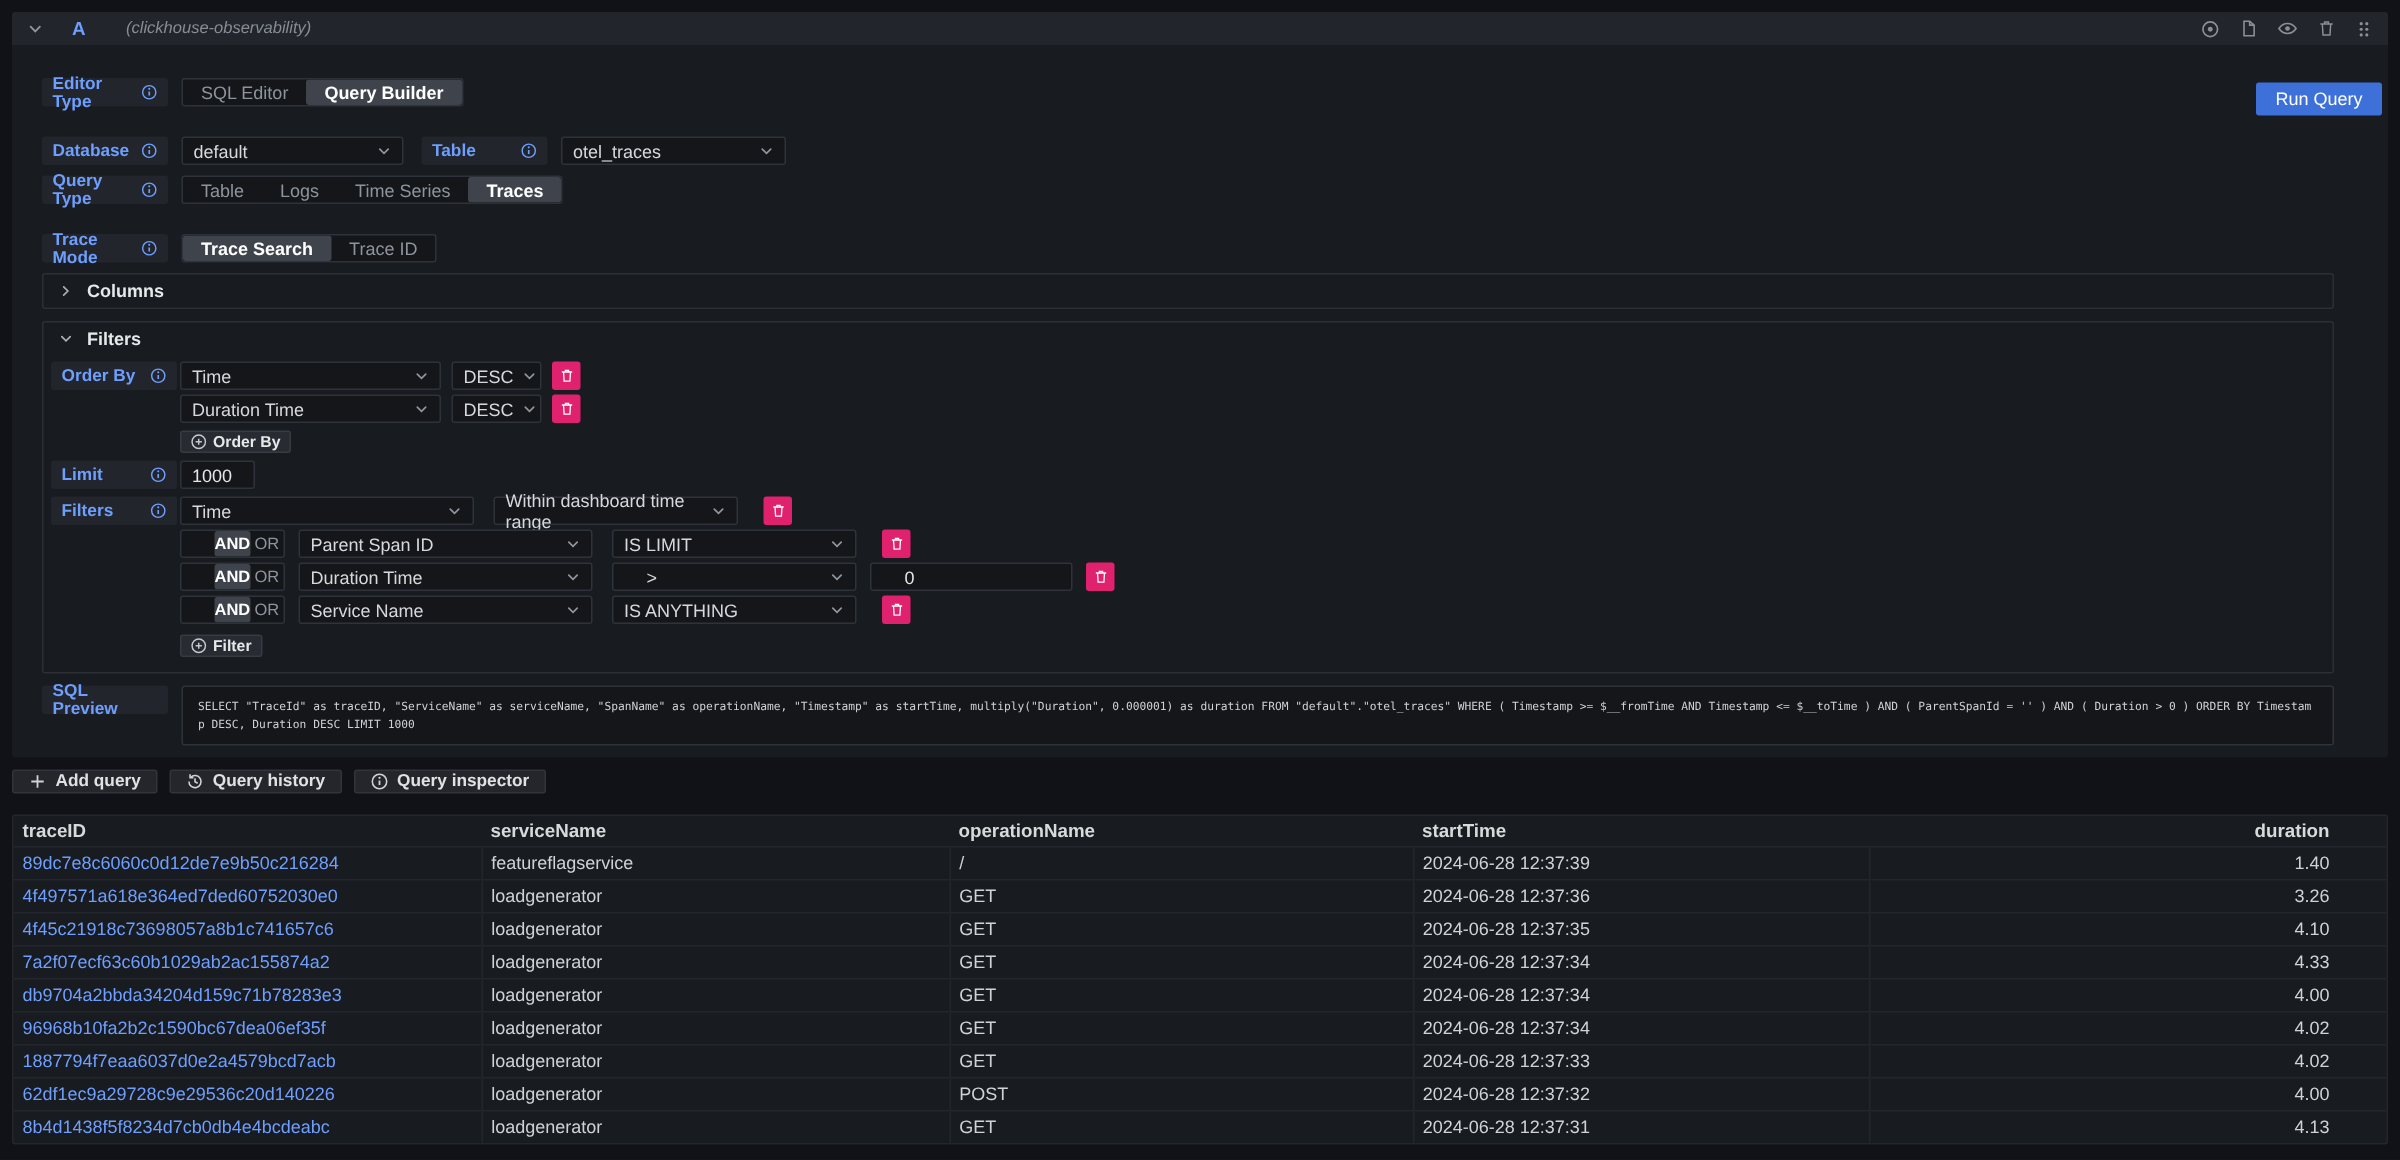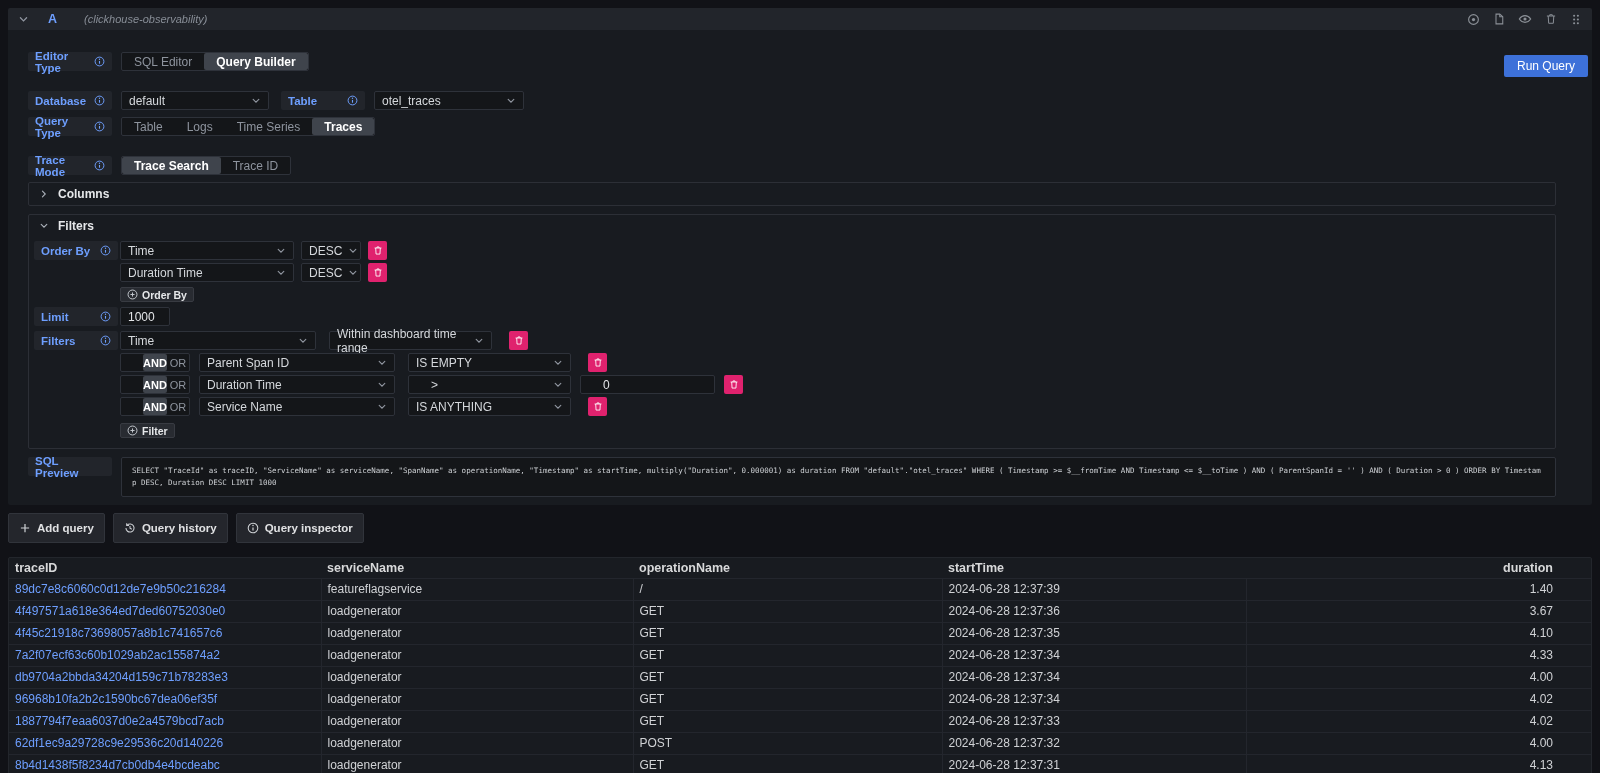--- a/index.html
+++ b/index.html
@@ -109,21 +109,21 @@
   .sql-row .lbl { flex:none;gap:48px; }
   .sql-box {
     flex:1; background:#141619; border:1px solid #2e323a; border-radius:2px;
     padding:7px 10px; font-family:"DejaVu Sans Mono","Liberation Mono",monospace;
     font-size:7.5px; line-height:12px; color:#ced1d5; word-break:break-all;
   }
 
   
   .footer { display:flex; gap:8px; margin:8px 0 0 8px; }
   .fbtn {
-    height:30px; background:#24262c; border:1px solid #31343b; border-radius:2px;
+    height:16px; background:#24262c; border:1px solid #31343b; border-radius:2px;
     color:#e0e1e3; font-size:11.5px; font-weight:600; display:flex; align-items:center;
     gap:6px; padding:0 10px; cursor:pointer; font-family:"Liberation Sans", sans-serif;
   }
   .fbtn .fic { color:#cfd2d6; display:grid; place-items:center; }
 
   
   .panel {
     margin:14px 8px 0 8px; width:1584px; background:#181b20;
     border:1px solid #23262c; border-radius:2px;
   }
@@ -437,21 +437,21 @@
           </div>
           <div class="dd w196 g13">
             <span>Parent Span ID</span>
             <span class="caret">
               <svg width="10" height="10" viewBox="0 0 16 16">
                   <path d="M3.5 5.5 8 10l4.5-4.5" fill="none" stroke="currentColor" stroke-width="1.8" stroke-linecap="round"></path>
                 </svg>
             </span>
           </div>
           <div class="dd w199 g17">
-            <span>IS EMPTY</span>
+            <span>IS LIMIT</span>
             <span class="caret">
               <svg width="10" height="10" viewBox="0 0 16 16">
                   <path d="M3.5 5.5 8 10l4.5-4.5" fill="none" stroke="currentColor" stroke-width="1.8" stroke-linecap="round"></path>
                 </svg>
             </span>
           </div>
           <button class="trash-btn">
             <svg width="10" height="11" viewBox="0 0 16 16">
                 <path d="M2.5 4h11M6.3 4V2.3h3.4V4M4.3 4l.6 9.7h6.2l.6-9.7" fill="none" stroke="#fff" stroke-width="1.4"></path>
               </svg>
@@ -601,21 +601,21 @@
     <td>/</td>
     <td>2024-06-28 12:37:39</td>
     <td class="num">1.40</td>
   </tr>
 
   <tr>
     <td><a>4f497571a618e364ed7ded60752030e0</a></td>
     <td>loadgenerator</td>
     <td>GET</td>
     <td>2024-06-28 12:37:36</td>
-    <td class="num">3.67</td>
+    <td class="num">3.26</td>
   </tr>
 
   <tr>
     <td><a>4f45c21918c73698057a8b1c741657c6</a></td>
     <td>loadgenerator</td>
     <td>GET</td>
     <td>2024-06-28 12:37:35</td>
     <td class="num">4.10</td>
   </tr>
 

